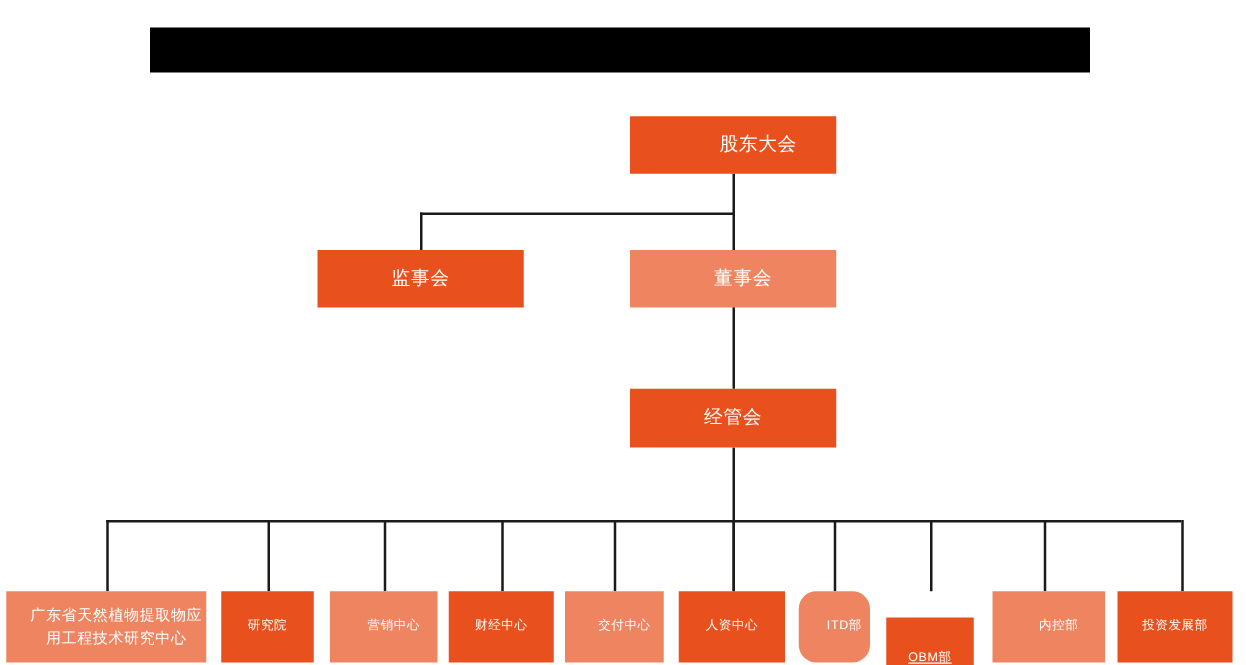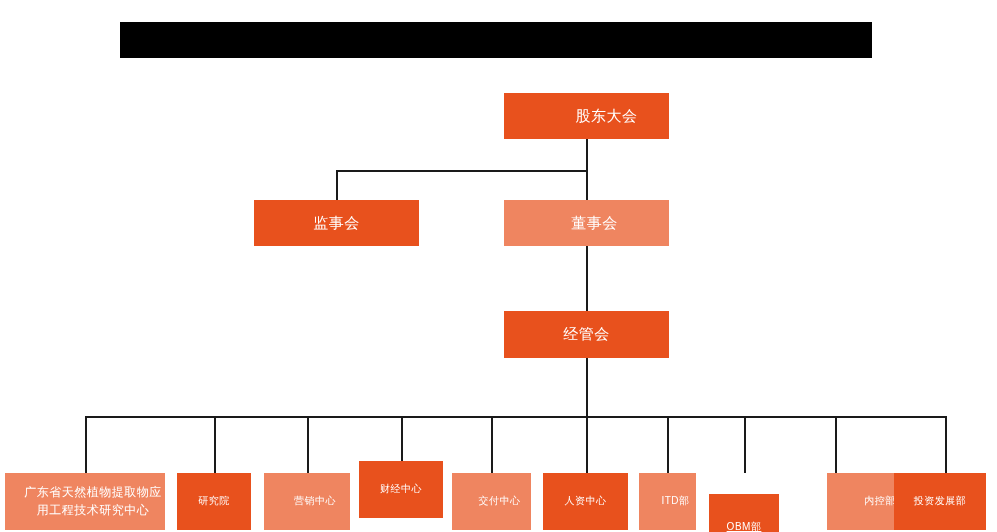--- a/index.html
+++ b/index.html
@@ -122,41 +122,41 @@
   </div>
 
   <div class="node dark tier-4" style="left:177px; top:473px; width:74px; height:57px;">
     <span class="node-label">研究院</span>
   </div>
 
   <div class="node light tier-4" style="left:264px; top:473px; width:86px; height:57px;">
     <span class="node-label">营销中心</span>
   </div>
 
-  <div class="node dark tier-4" style="left:359px; top:461px; width:84px; height:57px;">
+  <div class="node dark tier-4" style="left:359px; top:473px; width:84px; height:57px;">
     <span class="node-label">财经中心</span>
   </div>
 
   <div class="node light tier-4" style="left:452px; top:473px; width:79px; height:57px;">
     <span class="node-label">交付中心</span>
   </div>
 
   <div class="node dark tier-4" style="left:543px; top:473px; width:85px; height:57px;align-items:center;">
     <span class="node-label">人资中心</span>
   </div>
 
-  <div class="node light tier-4" style="left:639px; top:473px; width:57px; height:57px;">
+  <div class="node light tier-4" style="left:639px; top:473px; width:57px; height:57px;border-radius:14px;">
     <span class="node-label">ITD部</span>
   </div>
 
   <div class="node dark tier-4" style="left:709px; top:494px; width:70px; height:67px;text-decoration:underline;">
     <span class="node-label">OBM部</span>
   </div>
 
-  <div class="node light tier-4" style="left:827px; top:473px; width:90px; height:57px;">
+  <div class="node light tier-4" style="left:794px; top:473px; width:90px; height:57px;">
     <span class="node-label">内控部</span>
   </div>
 
   <div class="node dark tier-4" style="left:894px; top:473px; width:92px; height:57px;">
     <span class="node-label">投资发展部</span>
   </div>
 
 </div>
 
 </body></html>

